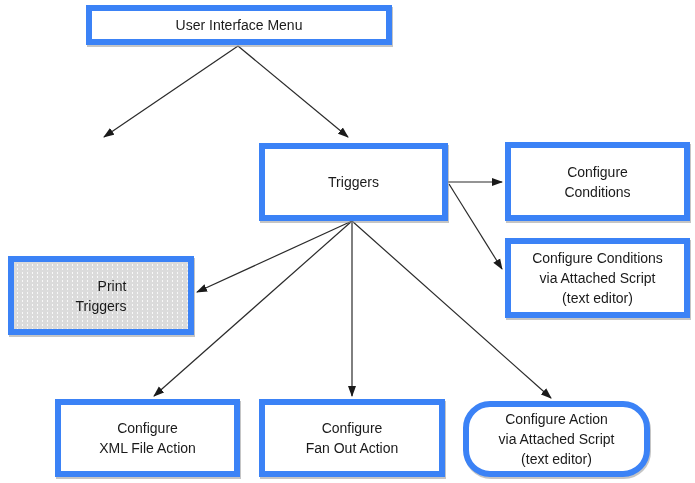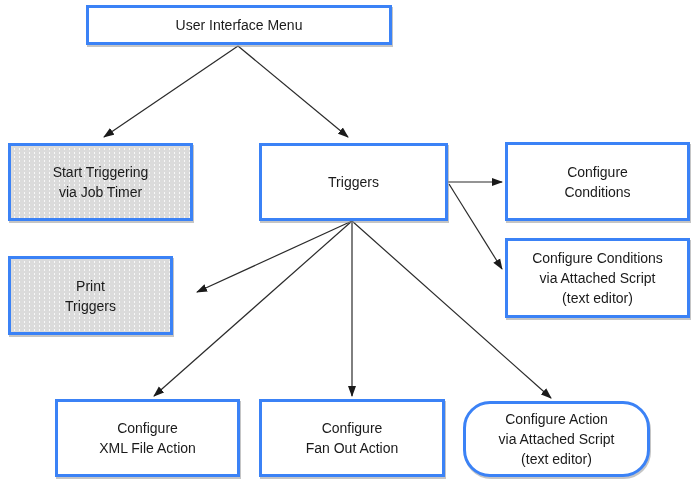--- a/index.html
+++ b/index.html
@@ -13,21 +13,21 @@
   }
   #arrow-layer {
     position: absolute;
     left: 0; top: 0;
     width: 695px; height: 483px;
     pointer-events: none;
   }
   .node {
     position: absolute;
     box-sizing: border-box;
-    border: 3px solid #3b82f6;
+    border: 6px solid #3b82f6;
     background: #ffffff;
     display: flex;
     align-items: center;
     justify-content: center;
     text-align: center;
     color: #1a1a1a;
     font-size: 14px;
     line-height: 20px;
     box-shadow: 1px 2px 0 rgba(150,150,150,0.55);
   }
@@ -60,41 +60,37 @@
     <line x1="352" y1="221" x2="197" y2="292" stroke="#2a2a2a" stroke-width="1.2" marker-end="url(#ah)"></line>
     <line x1="352" y1="221" x2="154" y2="396" stroke="#2a2a2a" stroke-width="1.2" marker-end="url(#ah)"></line>
     <line x1="352" y1="221" x2="352" y2="396" stroke="#2a2a2a" stroke-width="1.2" marker-end="url(#ah)"></line>
     <line x1="352" y1="221" x2="551" y2="398" stroke="#2a2a2a" stroke-width="1.2" marker-end="url(#ah)"></line>
   </svg>
 
   <div class="node" style="left:86px; top:5px; width:306px; height:40px;">
     <span class="node-label">User Interface Menu</span>
   </div>
 
-  <div class="node shaded" style="left:8px; top:143px; width:185px; height:78px;">
-    <span class="node-label">Start Triggering
-via Job Timer</span>
-  </div>
 
   <div class="node" style="left:259px; top:143px; width:189px; height:78px;">
     <span class="node-label">Triggers</span>
   </div>
 
   <div class="node" style="left:505px; top:142px; width:185px; height:79px;">
     <span class="node-label">Configure
 Conditions</span>
   </div>
 
   <div class="node" style="left:505px; top:238px; width:185px; height:80px;">
     <span class="node-label">Configure Conditions
 via Attached Script
 (text editor)</span>
   </div>
 
-  <div class="node shaded" style="left:8px; top:256px; width:165px; height:79px;">
+  <div class="node shaded" style="left:8px; top:256px; width:186px; height:79px;text-align:right;">
     <span class="node-label">Print
 Triggers</span>
   </div>
 
   <div class="node" style="left:55px; top:399px; width:185px; height:78px;">
     <span class="node-label">Configure
 XML File Action</span>
   </div>
 
   <div class="node" style="left:259px; top:399px; width:186px; height:78px;">

